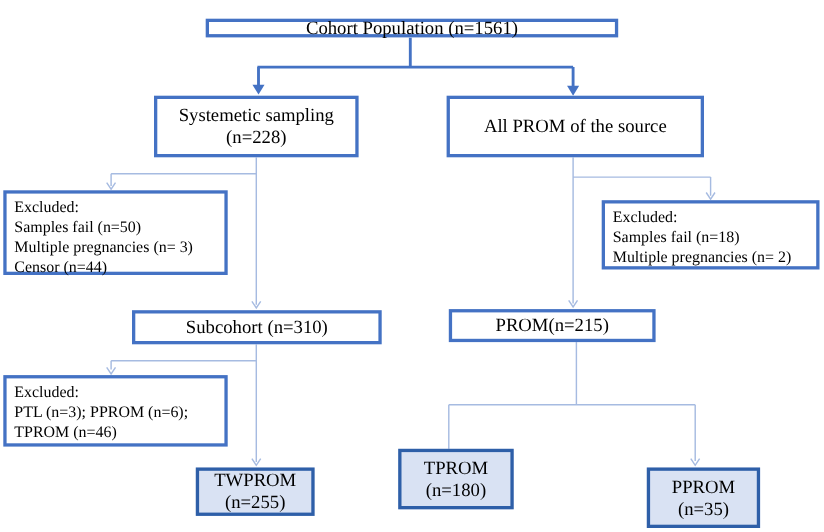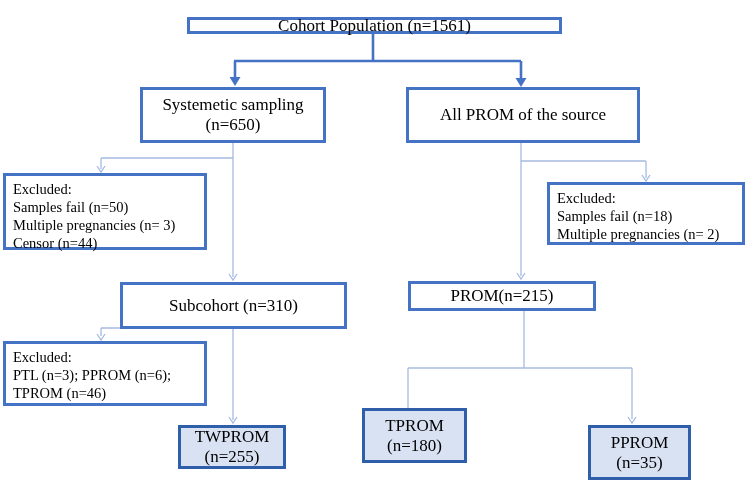--- a/index.html
+++ b/index.html
@@ -78,41 +78,41 @@
     <path class="open-arrow" d="M404 417 L408 423 L412 417"></path>
     <path class="open-arrow" d="M628 417 L632 423 L636 417"></path>
   </svg>
 
   <div class="node title-box" style="left:187px; top:17px; width:375px; height:17px;">
       <div class="line">Cohort Population (n=1561)</div>
     </div>
 
   <div class="node" style="left:140px; top:87px; width:186px; height:56px;">
       <div class="line">Systemetic sampling</div>
-      <div class="line">(n=650)</div>
+      <div class="line">(n=228)</div>
     </div>
 
   <div class="node" style="left:406px; top:87px; width:234px; height:56px;">
       <div class="line">All PROM of the source</div>
     </div>
 
   <div class="node left-align" style="left:3px; top:173px; width:204px; height:77px;">
       <div class="line">Excluded:</div>
       <div class="line">Samples fail (n=50)</div>
       <div class="line">Multiple pregnancies (n= 3)</div>
       <div class="line">Censor (n=44)</div>
     </div>
 
   <div class="node left-align" style="left:547px; top:182px; width:198px; height:63px;">
       <div class="line">Excluded:</div>
       <div class="line">Samples fail (n=18)</div>
       <div class="line">Multiple pregnancies (n= 2)</div>
     </div>
 
-  <div class="node" style="left:120px; top:282px; width:227px; height:47px;">
+  <div class="node" style="left:120px; top:282px; width:227px; height:31px;">
       <div class="line">Subcohort (n=310)</div>
     </div>
 
   <div class="node" style="left:408px; top:281px; width:188px; height:30px;">
       <div class="line">PROM(n=215)</div>
     </div>
 
   <div class="node left-align" style="left:3px; top:341px; width:204px; height:65px;">
       <div class="line">Excluded:</div>
       <div class="line">PTL (n=3); PPROM (n=6);</div>

